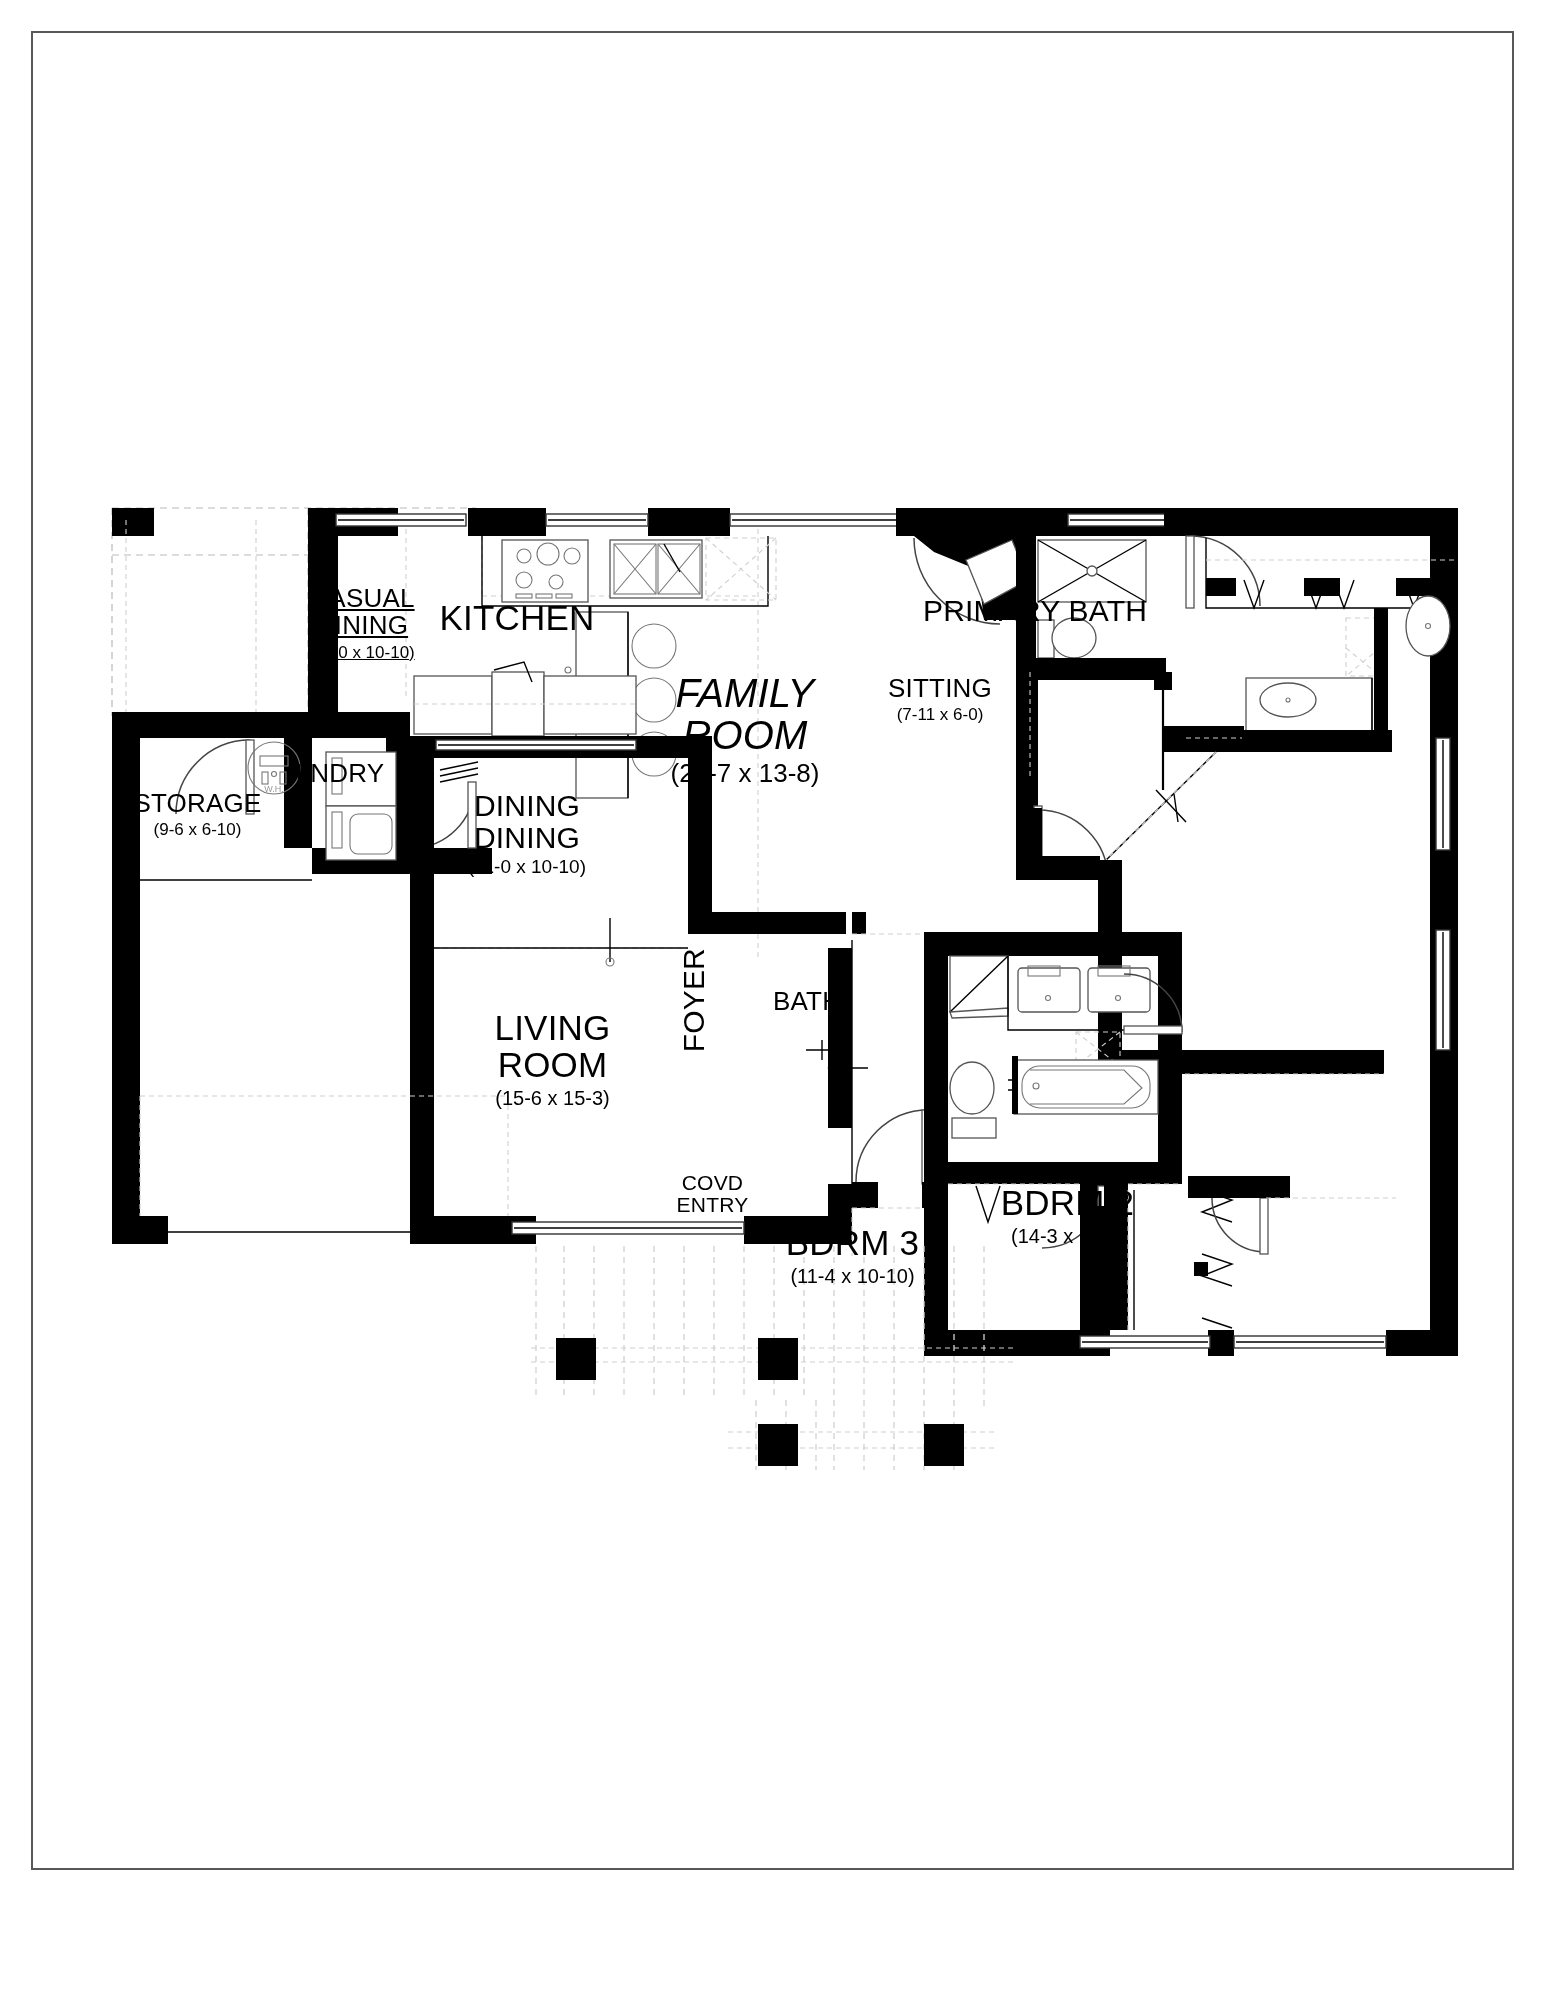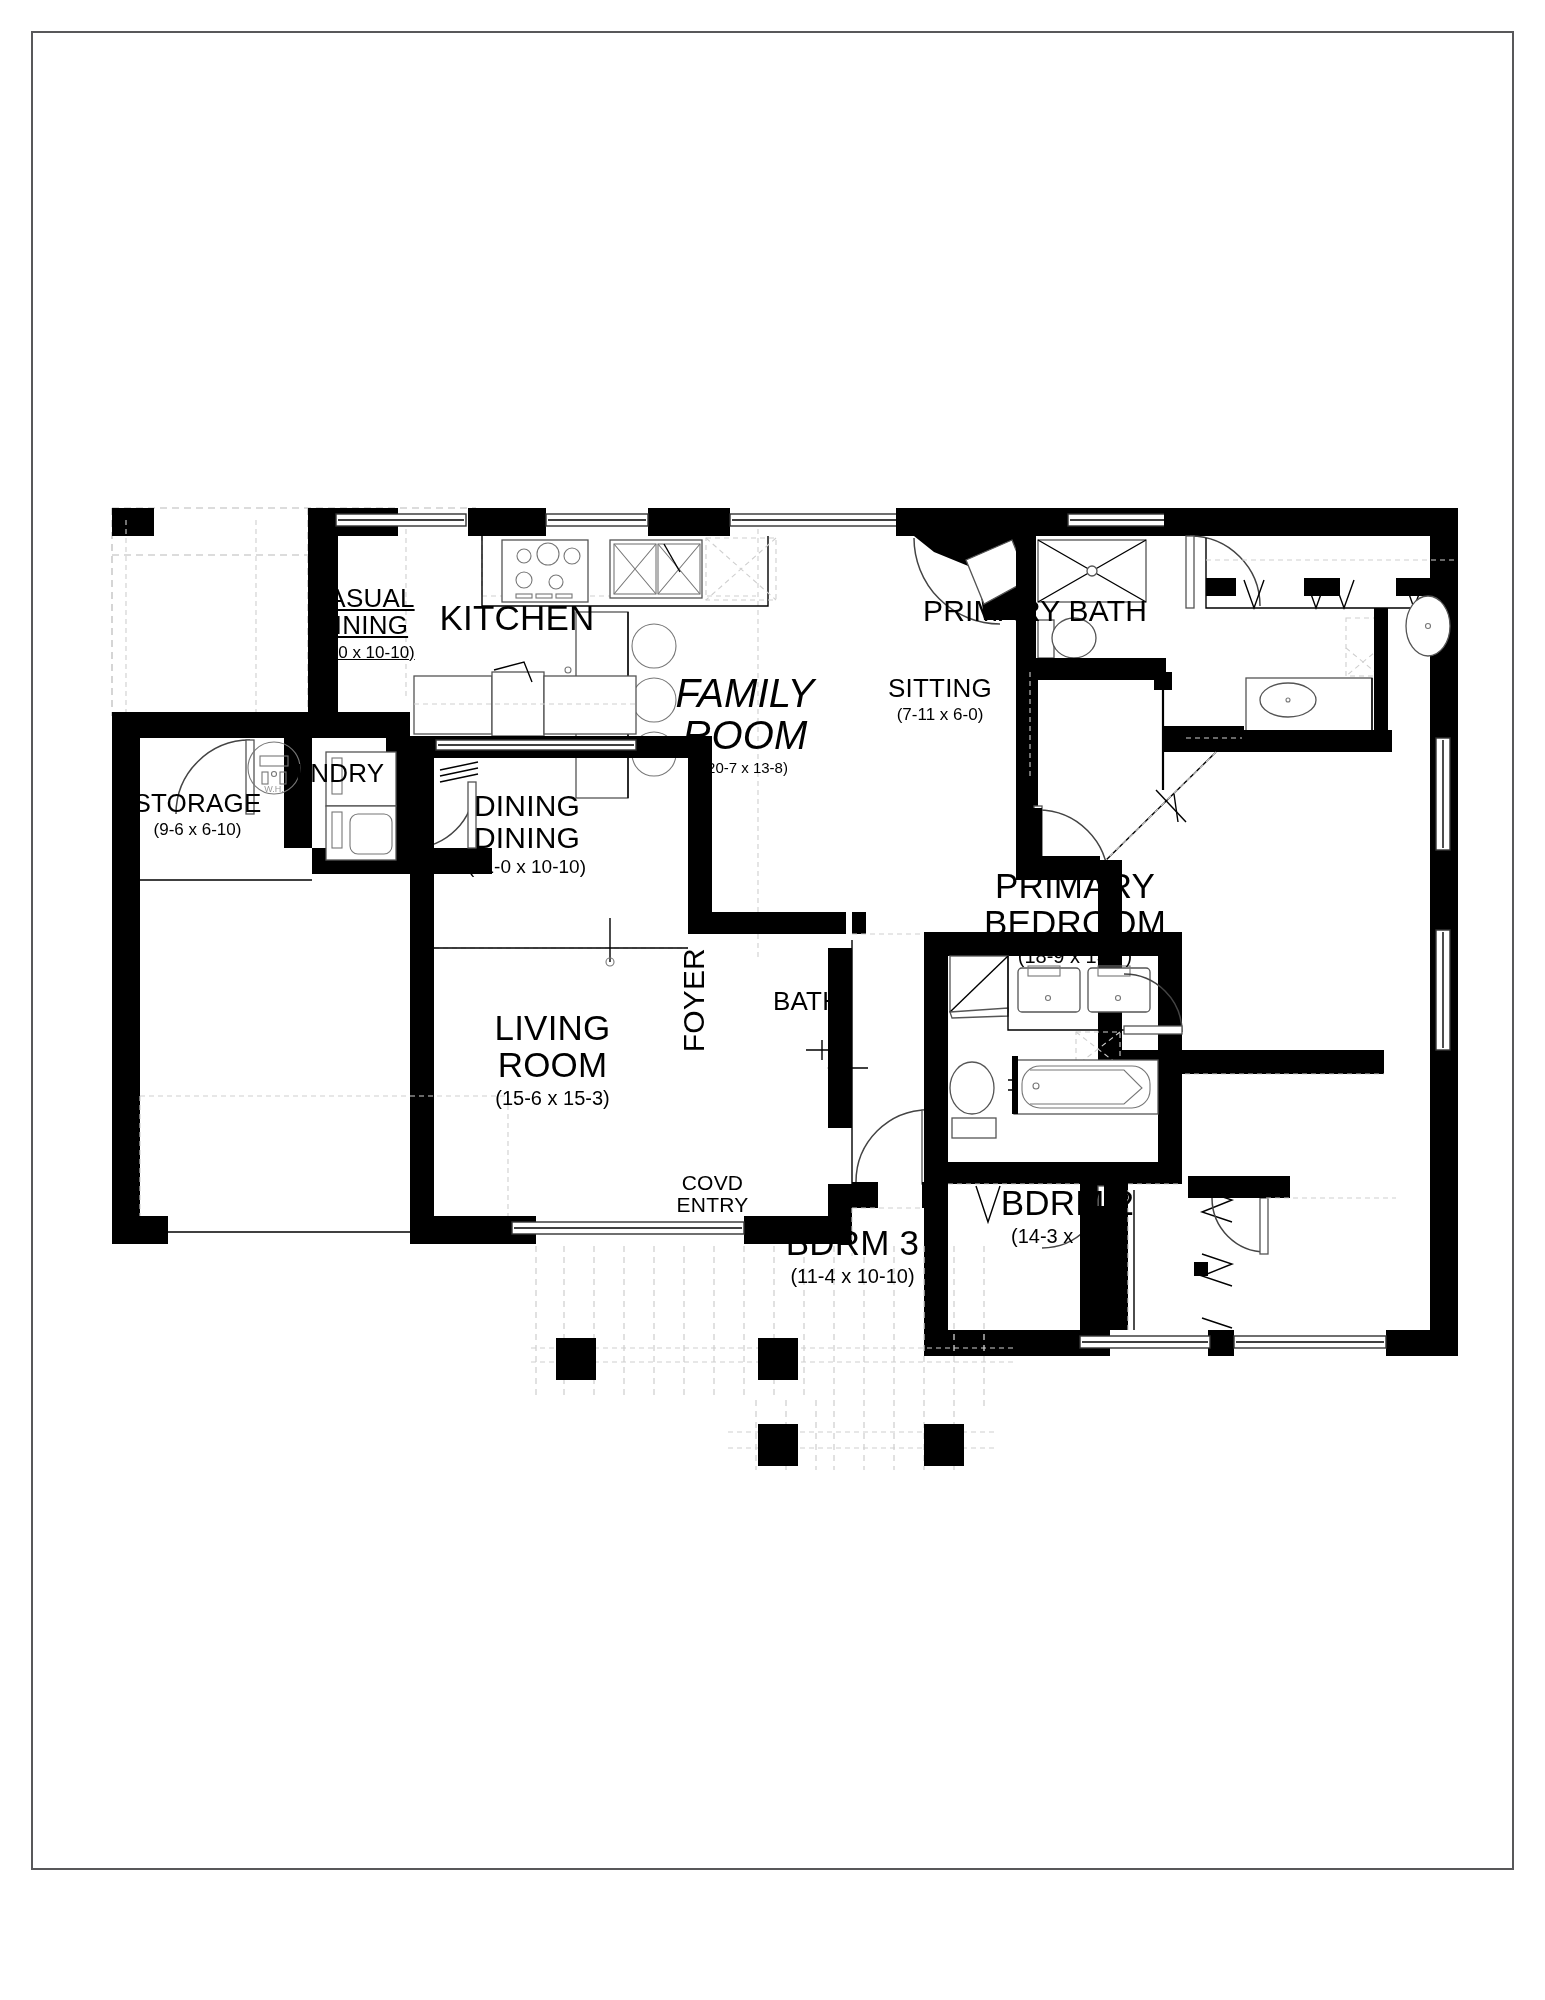--- a/index.html
+++ b/index.html
@@ -41,21 +41,21 @@
     font-weight: 400;
     letter-spacing: 0.2px;
   }
   .room-label .rl-name { display: block; }
   .room-label .rl-dim {
     display: block;
     margin-top: 4px;
     letter-spacing: 0;
   }
   .sz-xl .rl-name { font-size: 40px; font-style: italic; }
-  .sz-xl .rl-dim  { font-size: 15px; text-align: center; }
+  .sz-xl .rl-dim  { font-size: 26px; text-align: center; }
   .sz-lg .rl-name { font-size: 35px; }
   .sz-lg .rl-dim  { font-size: 20px; }
   .sz-md .rl-name { font-size: 30px; }
   .sz-md .rl-dim  { font-size: 19px; }
   .sz-sm .rl-name { font-size: 26px; }
   .sz-sm .rl-dim  { font-size: 17px; }
   .sz-xs .rl-name { font-size: 21px; }
   .vertical {
     writing-mode: vertical-rl;
     transform: rotate(180deg);
@@ -542,25 +542,20 @@
 
   <div class="room-label sz-sm" style="left:855px; top:675px; width:170px;">
     <span class="rl-name">SITTING</span>
     <span class="rl-dim">(7-11 x 6-0)</span>
   </div>
 
   <div class="room-label sz-md" style="left:890px; top:595px; width:290px;">
     <span class="rl-name">PRIMARY BATH</span>
   </div>
 
-  <div class="room-label sz-lg" style="left:935px; top:868px; width:280px;">
-    <span class="rl-name">PRIMARY</span>
-    <span class="rl-name">BEDROOM</span>
-    <span class="rl-dim">(18-9 x 13-7)</span>
-  </div>
 
   <div class="room-label sz-sm" style="left:105px; top:790px; width:185px;">
     <span class="rl-name">STORAGE</span>
     <span class="rl-dim">(9-6 x 6-10)</span>
   </div>
 
   <div class="room-label sz-sm" style="left:280px; top:760px; width:120px;">
     <span class="rl-name">LNDRY</span>
   </div>
 

